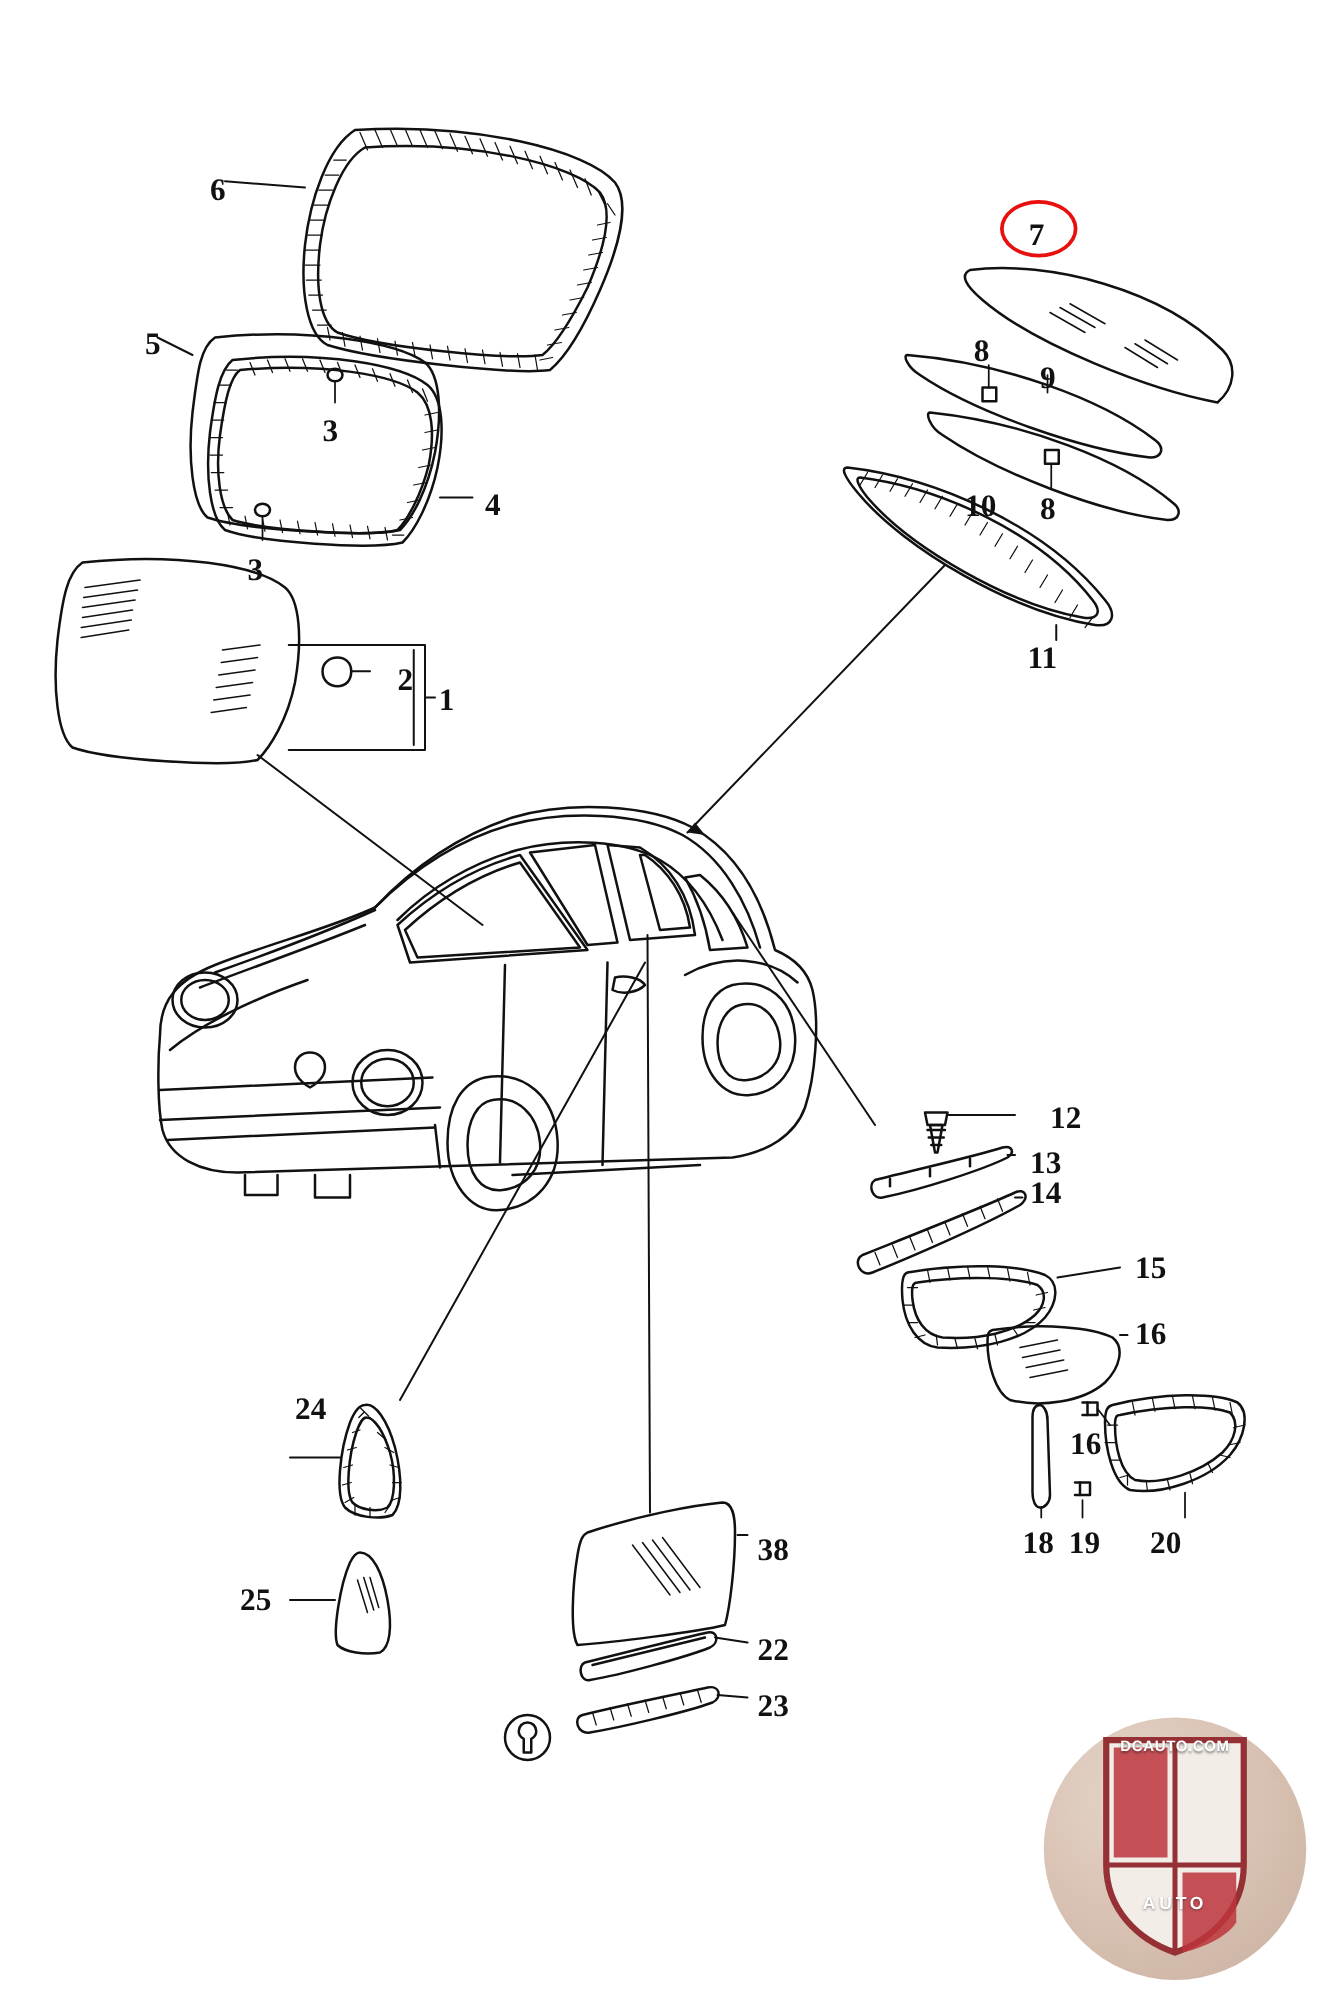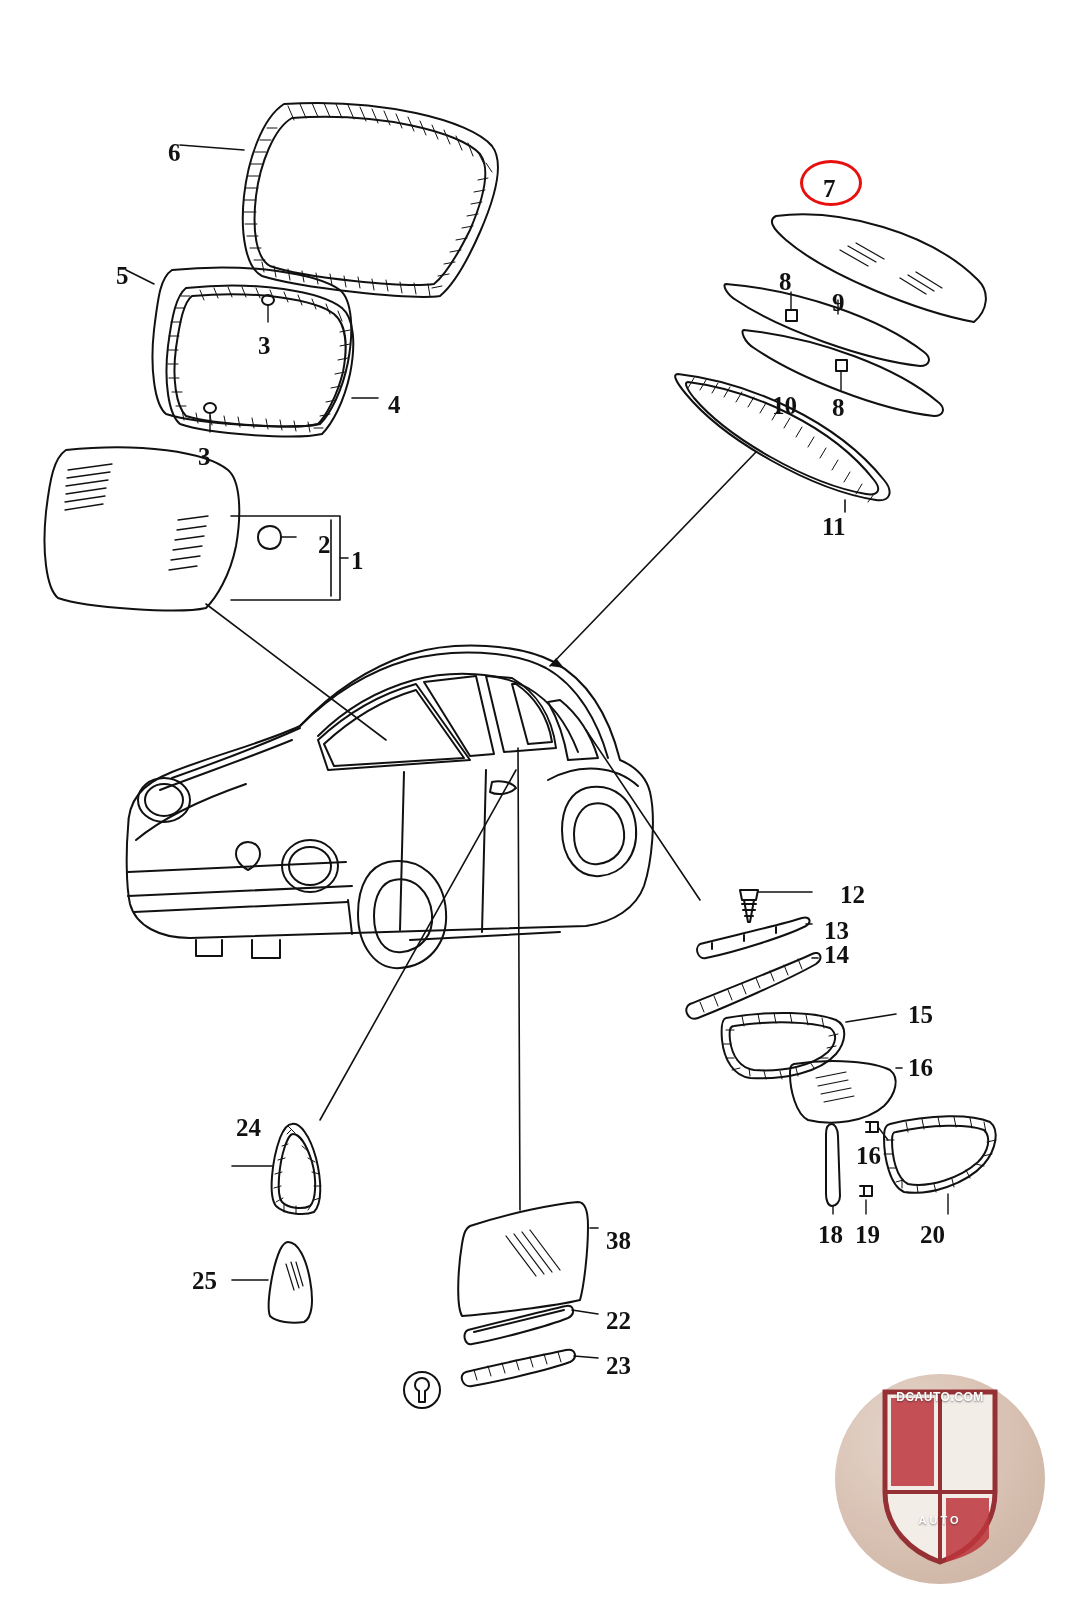--- a/index.html
+++ b/index.html
@@ -94,21 +94,21 @@
     letter-spacing: -2px;
     text-shadow: 0 2px 3px rgba(0,0,0,0.5);
   }
   .wm-auto {
     position: absolute;
     left: 0;
     top: 140px;
     width: 210px;
     text-align: center;
     font-family: "Liberation Sans", sans-serif;
-    font-size: 11px;
+    font-size: 14px;
     font-weight: 700;
     color: #ffffff;
     letter-spacing: 3px;
     text-shadow: 0 1px 2px rgba(0,0,0,0.5);
   }
 </style>
 </head>
 <body>
 
 <div id="page">

